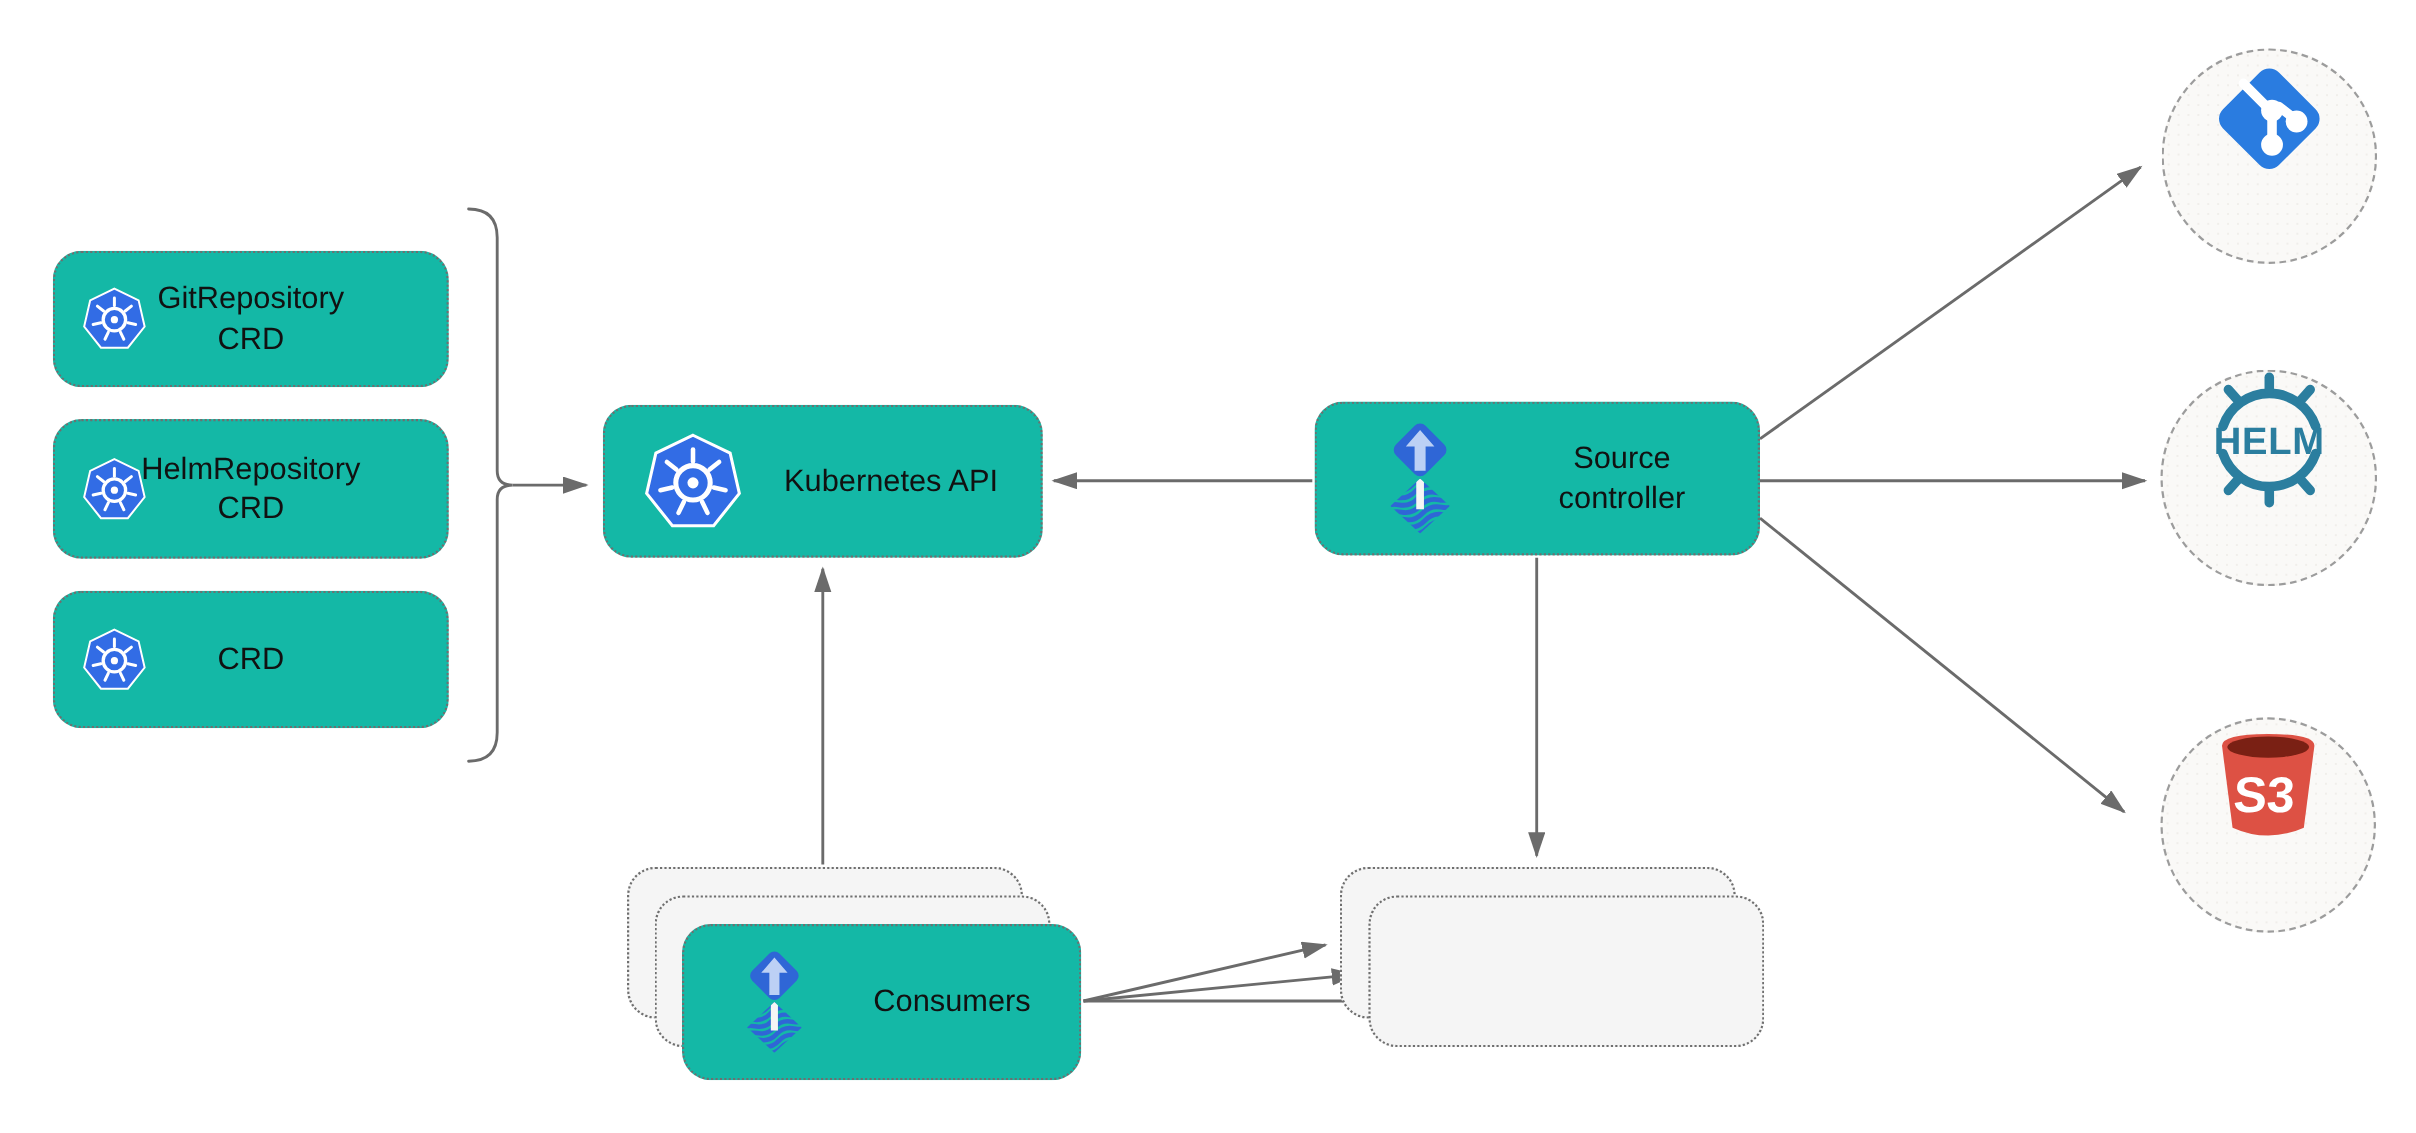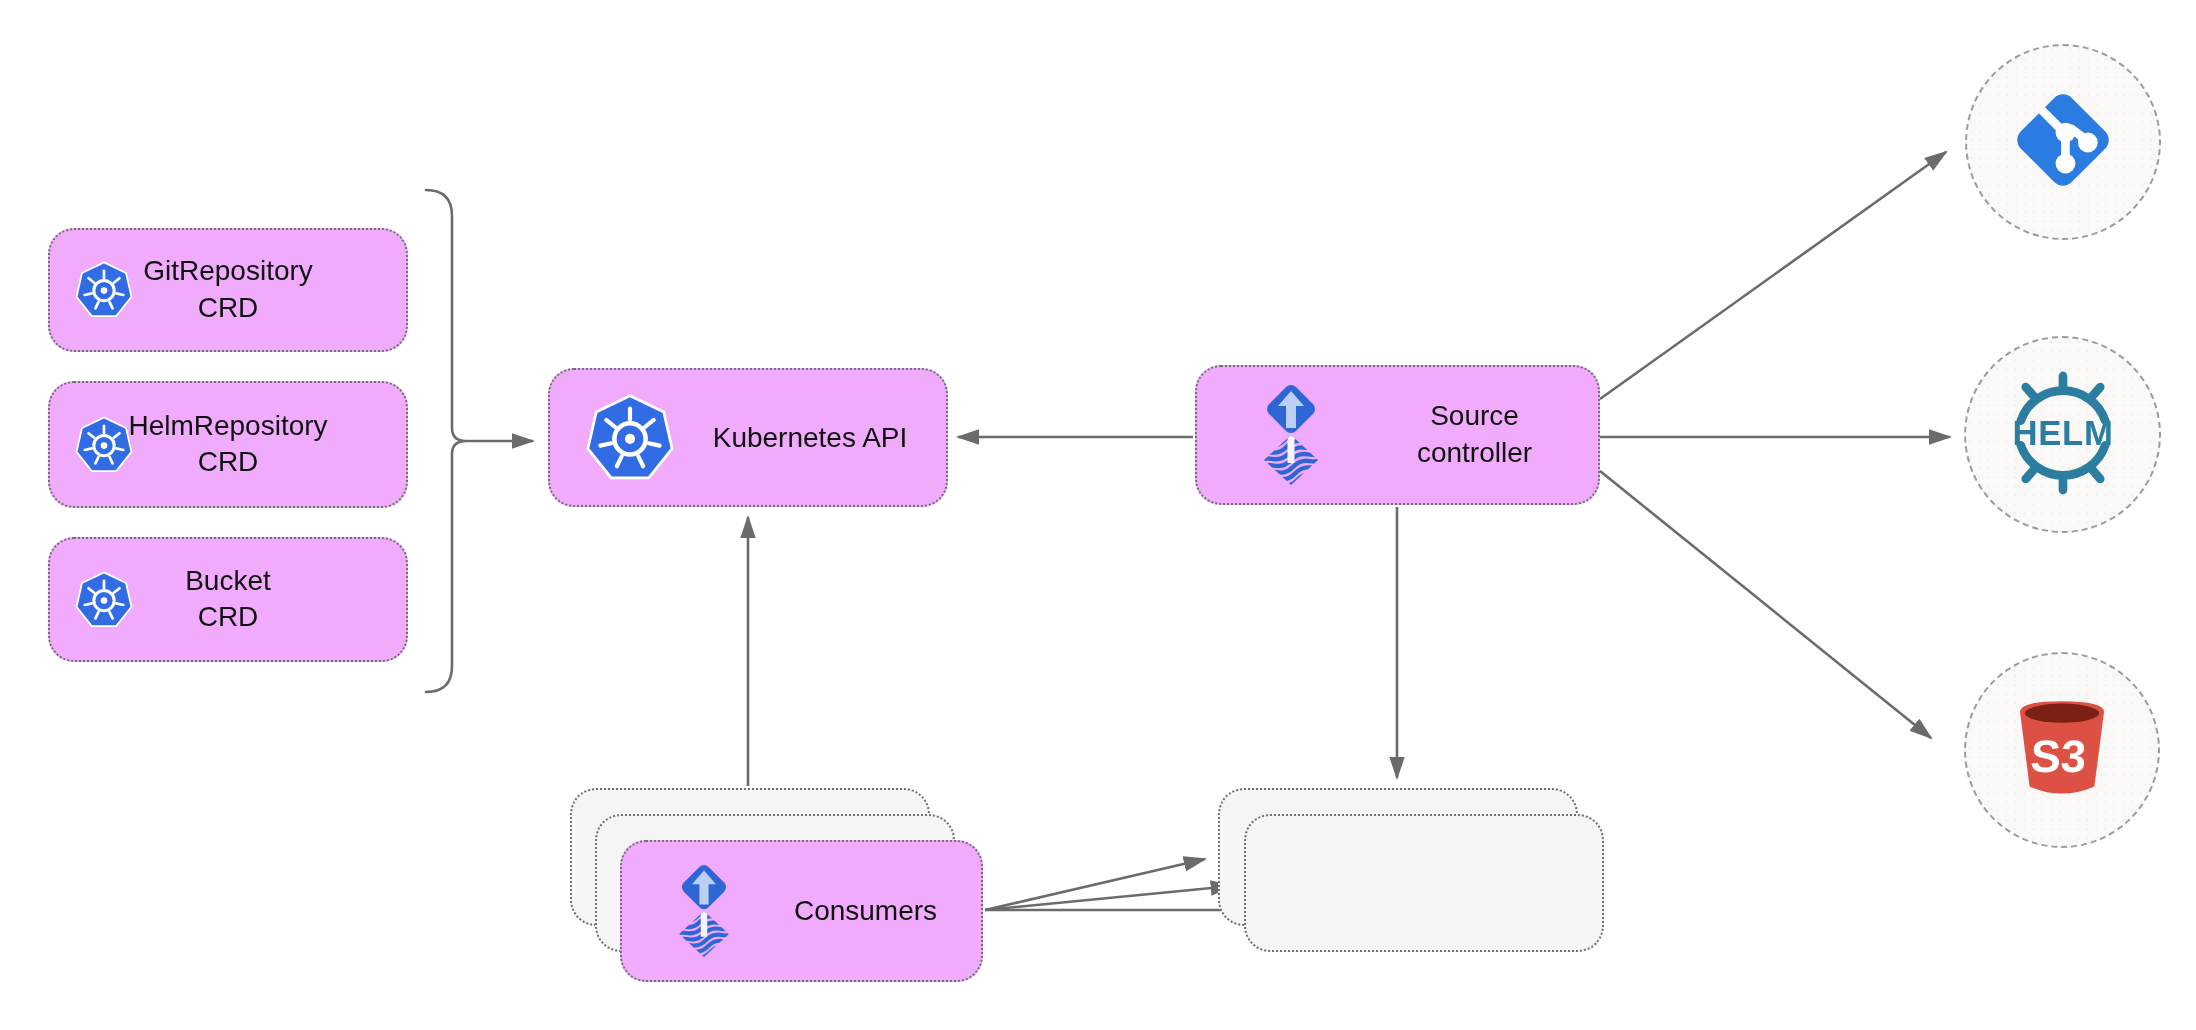--- a/index.html
+++ b/index.html
@@ -2,38 +2,38 @@
 <html><head>
 <meta charset="utf-8">
 <style>
   html,body{margin:0;padding:0;background:#ffffff;}
   .canvas{
     position:relative;width:2196px;height:1030px;background:#ffffff;overflow:hidden;
     font-family:"Liberation Sans",sans-serif;color:#1c1c1c;
   }
   .connectors{position:absolute;left:0;top:0;width:2196px;height:1030px;pointer-events:none;}
   .node{
-    position:absolute;background:#f0abfc;border:2px dotted #6f6f6f;border-radius:26px;
+    position:absolute;background:#14b8a6;border:2px dotted #6f6f6f;border-radius:26px;
     box-sizing:border-box;
   }
   .node .icon{position:absolute;top:50%;transform:translateY(-50%);}
   .node .lbl{
     position:absolute;top:50%;transform:translateY(-50%);
     text-align:center;line-height:1.32;font-size:28px;color:#111;
   }
   .lbl-big{font-size:33px;}
   .crd .icon{left:24px;width:60px;height:60px;}
   .crd .lbl{left:0;right:0;}
   .stackbox{position:absolute;background:#f5f5f5;border:2px dotted #6f6f6f;border-radius:26px;box-sizing:border-box;}
   .circle{
     position:absolute;border:2.5px dashed #9c9c9c;border-radius:50%;box-sizing:border-box;
     background-color:#faf9f7;
     background-image:radial-gradient(#f0eeea 1px, transparent 1px);
     background-size:9px 9px;
-    display:flex;align-items:center;justify-content:center;
+    display:flex;align-items:flex-start;justify-content:center;
   }
 </style>
 </head>
 <body>
 
 <div class="canvas">
 
   <svg class="connectors" width="2196" height="1030" viewBox="0 0 2196 1030">
     <defs>
       <marker id="arw" markerWidth="12" markerHeight="9" refX="8.2" refY="3" orient="auto" markerUnits="strokeWidth">
@@ -119,21 +119,20 @@
           <line x1="66.4" y1="37.9" x2="75.8" y2="30.4"></line>
           <line x1="70.5" y1="55.7" x2="82.2" y2="58.3"></line>
           <line x1="59.1" y1="69.9" x2="64.3" y2="80.7"></line>
           <line x1="40.9" y1="69.9" x2="35.7" y2="80.7"></line>
           <line x1="29.5" y1="55.7" x2="17.8" y2="58.3"></line>
           <line x1="33.6" y1="37.9" x2="24.2" y2="30.4"></line>
         </g>
       </svg>
     </span>
     <div class="lbl">
-      <span style="display:block">Bucket</span>
       <span style="display:block">CRD</span>
     </div>
   </div>
 
   <div class="node" style="left:548px;top:368px;width:400px;height:139px;">
     <span class="icon" style="left:34px;width:92px;height:92px;">
       <svg width="92" height="92" viewBox="0 0 100 100">
         <polygon points="50,4 86.7,21.7 95.8,61.5 70.4,93.4 29.6,93.4 4.2,61.5 13.3,21.7" fill="#326ce5" stroke="#ffffff" stroke-width="3"></polygon>
         <circle cx="50" cy="51" r="17" fill="none" stroke="#ffffff" stroke-width="5"></circle>
         <circle cx="50" cy="51" r="5.5" fill="#ffffff"></circle>

